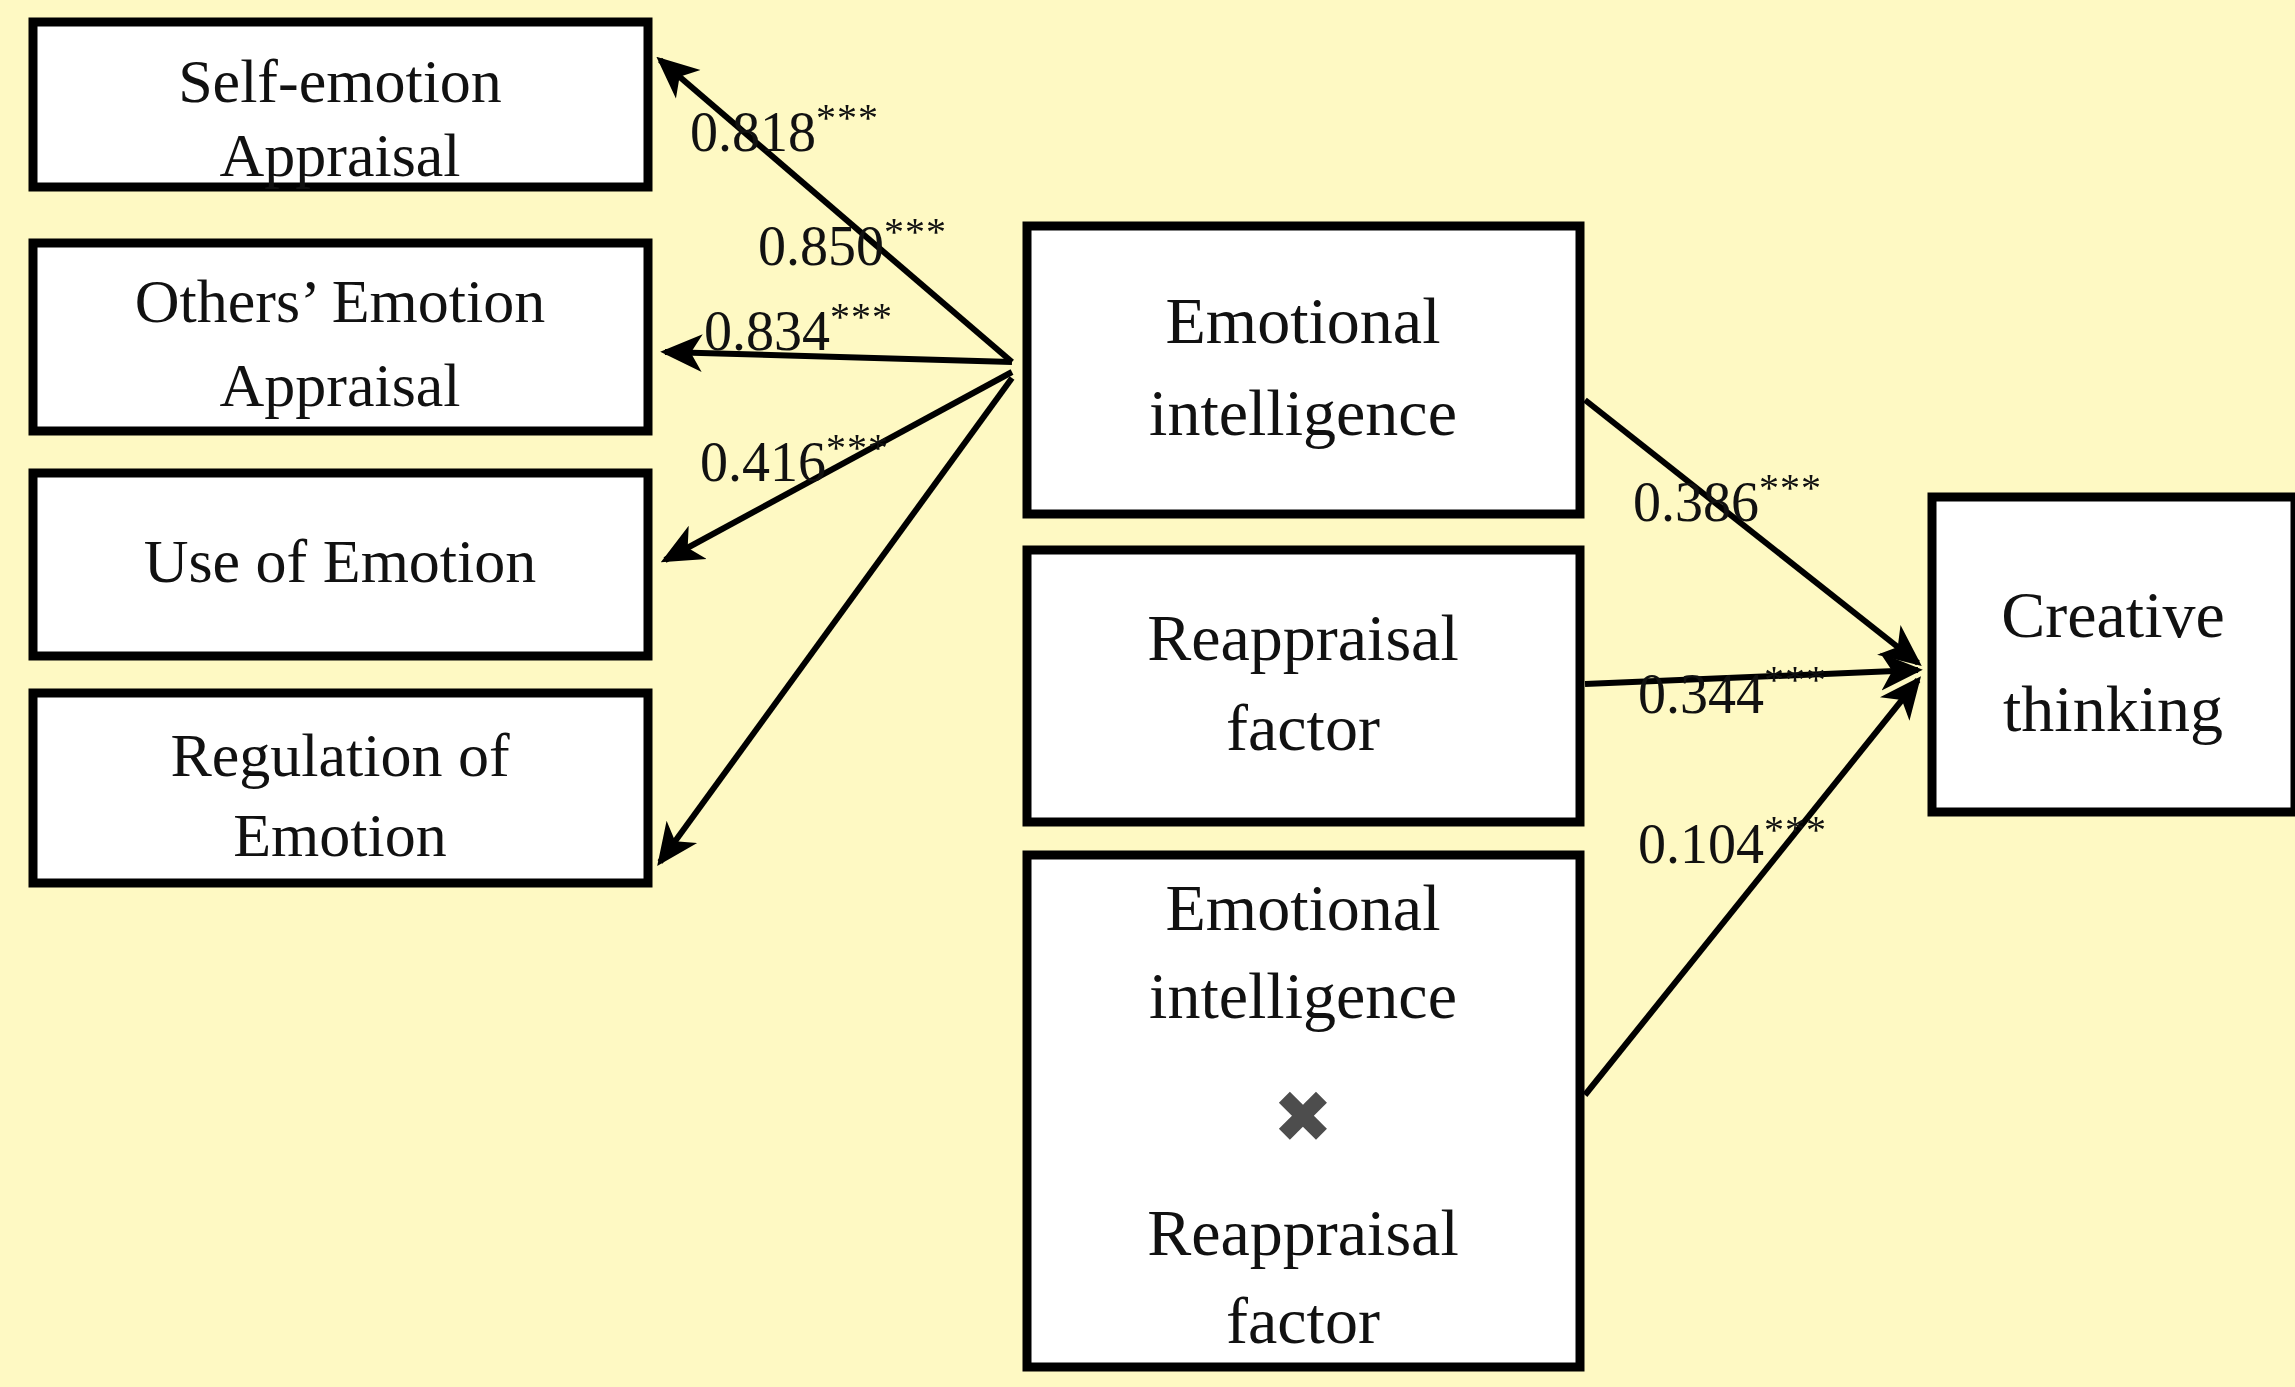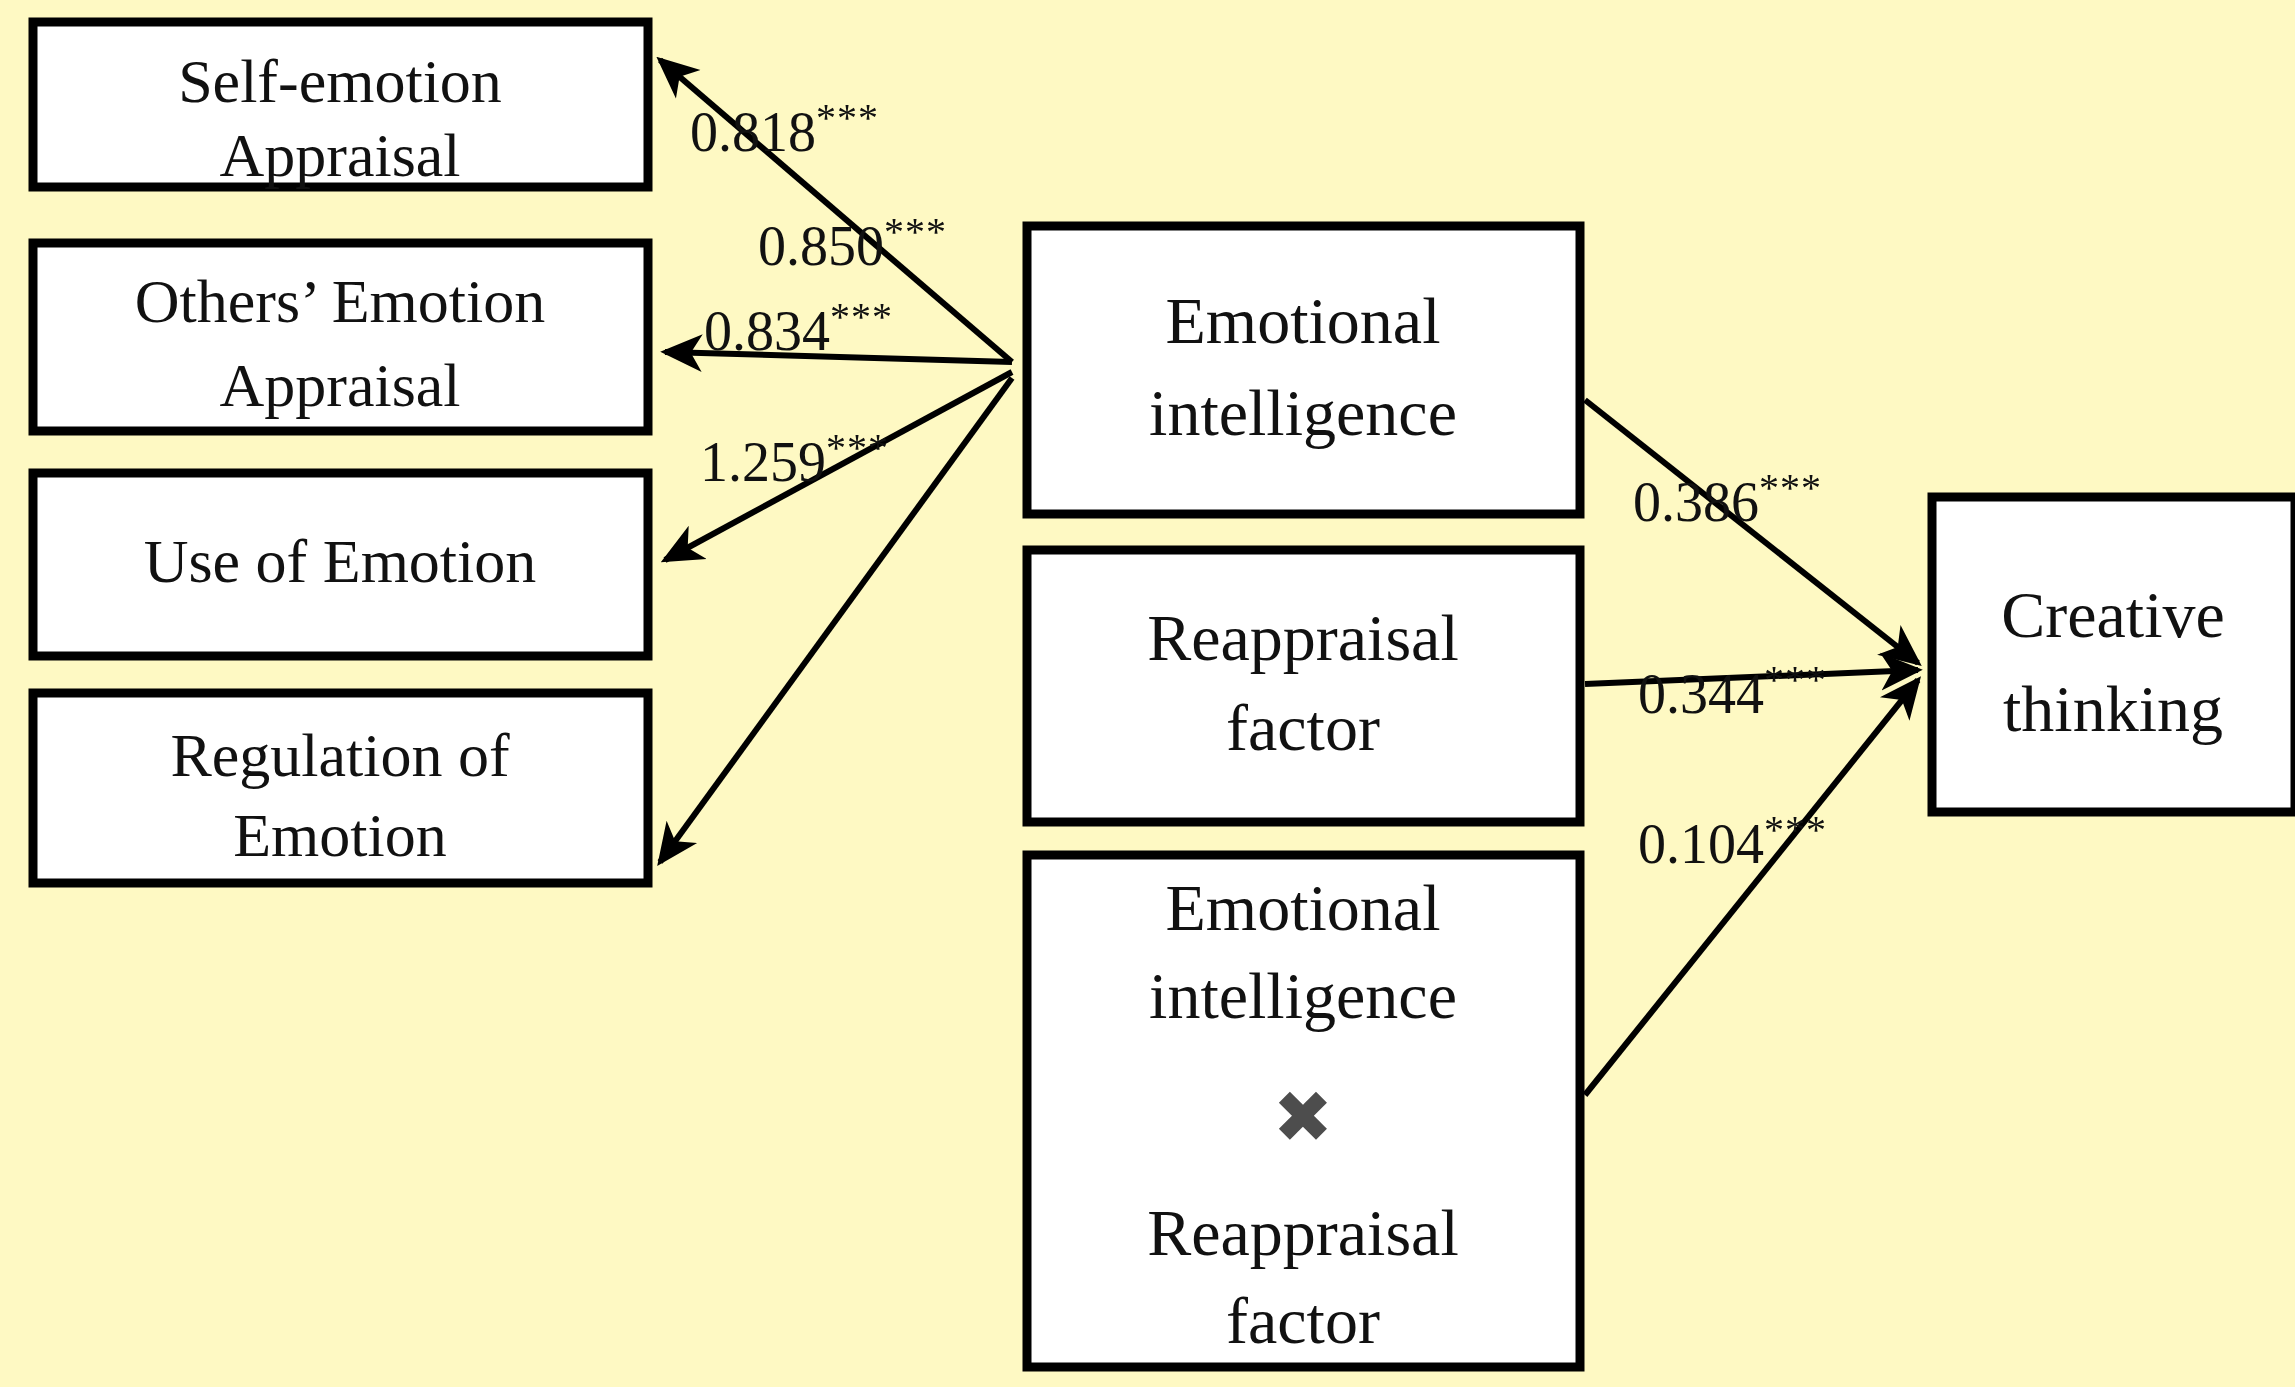--- a/index.html
+++ b/index.html
@@ -97,21 +97,21 @@
 
   <div class="coef" style="left:710px; top:212px;margin-left:48px;">
     <span>0.850</span><span class="stars">***</span>
   </div>
 
   <div class="coef" style="left:704px; top:297px;">
     <span>0.834</span><span class="stars">***</span>
   </div>
 
   <div class="coef" style="left:700px; top:428px;">
-    <span>1.259</span><span class="stars">***</span>
+    <span>0.416</span><span class="stars">***</span>
   </div>
 
   <div class="coef" style="left:1633px; top:468px;">
     <span>0.386</span><span class="stars">***</span>
   </div>
 
   <div class="coef" style="left:1638px; top:660px;">
     <span>0.344</span><span class="stars">***</span>
   </div>
 

